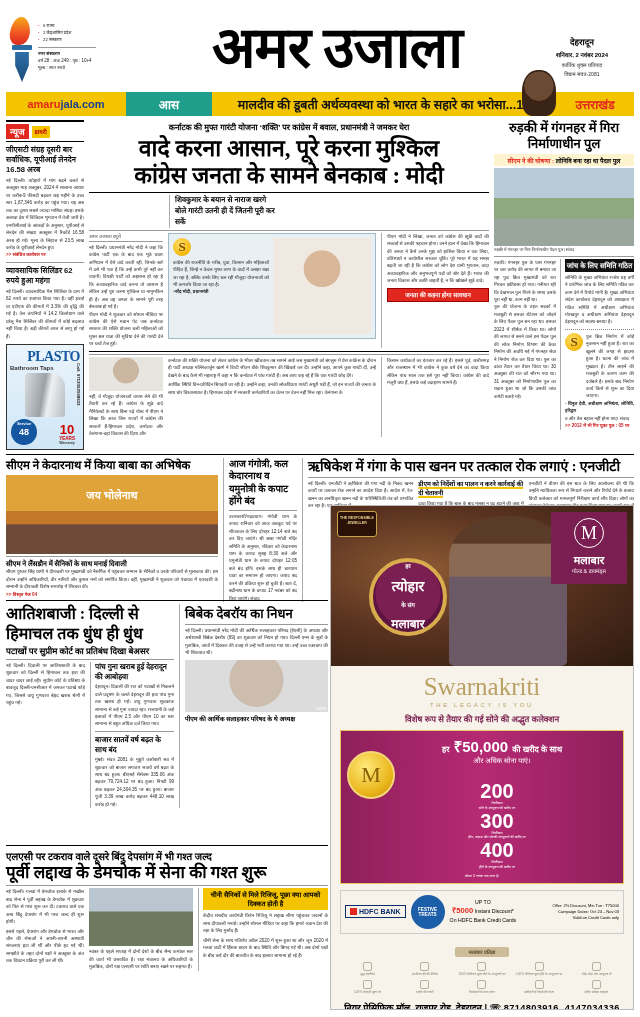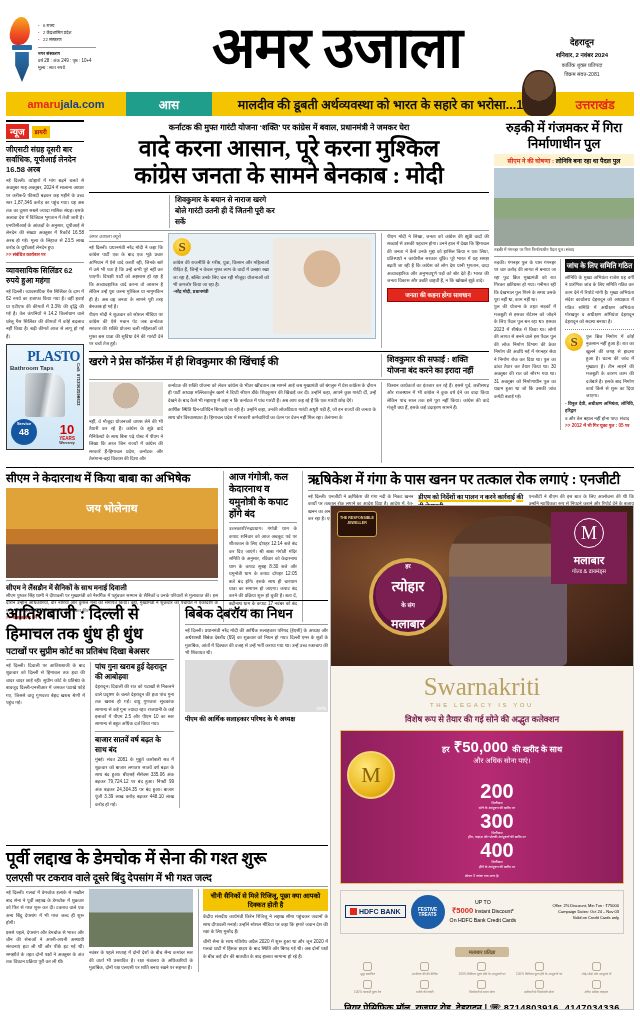--- a/index.html
+++ b/index.html
@@ -277,42 +277,38 @@
               background:radial-gradient(circle at 50% 32%,#d9b89a 0 22%,#efe9e2 23% 100%);"></div>
           </div>
         </div>
         <div class="vdiv" style="width:108px;padding-left:5px">
           <div class="body-txt">पीएम मोदी ने लिखा, जनता को कांग्रेस की झूठी वादों की सच्चाई से उसकी पहचान होगा। उनने हाल में देखा कि हिमाचल की जनता ने कैसे उनके मुद्दा को हासिल किया न एक लिया, प्रतिस्पर्धा न कार्यशील सरकार चूंकि। पूरे भारत में यह समझ बढ़ती जा रही है कि कांग्रेस को लोग देश यानी भुगतान, वादा अव्यावहारिक और अनुभवपूर्ण पड़ों को बोर देते हैं। भारत की जनता विकास और उन्नति चाहती है, न कि खोखले झूठे वादे।</div>
           <div class="alertbox" style="margin-top:3px">जनता की कहना होगा सावधान</div>
         </div>
       </div>
 
       <div class="rule" style="margin:3px 0 2px"></div>
-      <div class="subhead2">
-        <div class="hl" style="flex:1;font-size:10.5px">खरगे ने प्रेस कॉन्फ्रेंस में ही शिवकुमार की खिंचाई की</div>
-        <div class="vdiv hl" style="width:108px;padding-left:5px;font-size:8px">शिवकुमार की सफाई : शक्ति योजना बंद करने का इरादा नहीं</div>
-      </div>
       <div class="rule-thin" style="margin:2px 0"></div>
       <div class="cols3">
         <div style="width:74px">
           <div class="photo" style="height:34px;background:radial-gradient(circle at 50% 40%,#cbb6a2 0 30%,#e8e4df 31% 100%)"></div>
           <div class="body-txt" style="margin-top:2px">नहीं, वे मौजूदा योजनाओं वापस लेने की भी तैयारी कर रहे हैं। कांग्रेस के झूठे वादे मैनिफेस्टो के साथ बिना पढ़े पोस्ट में पीएम ने लिखा कि आज जिन राज्यों में कांग्रेस की सरकारें हैं-हिमाचल प्रदेश, कर्नाटक और तेलंगाना-वहां विकास की दिशा और</div>
         </div>
         <div style="flex:1">
           <div class="body-txt">कर्नाटक की शक्ति योजना को लेकर कांग्रेस के भीतर खींचतान तब सामने आई जब मुख्यमंत्री को बंगलुरु में प्रेस कांफ्रेंस के दौरान ही पार्टी अध्यक्ष मल्लिकार्जुन खरगे ने डिप्टी सीएम डीके शिवकुमार की खिंचाई कर दी। उन्होंने कहा, आपने कुछ गारंटी दीं, उन्हें देखने के बाद कैसे भी महाराष्ट्र में कहा न कि कर्नाटक में पांच गारंटी हैं। अब आप कह रहे हैं कि एक गारंटी छोड़ देंगे।</div>
           <div class="body-txt" style="margin-top:2px">आर्थिक स्थिति दिन-प्रतिदिन बिगड़ती जा रही है। उन्होंने कहा, उनकी लोकप्रियता गारंटी अधूरी पड़ी हैं, जो इन राज्यों की जनता के साथ घोर विश्वासघात है। हिमाचल प्रदेश में सरकारी कर्मचारियों का वेतन पर वेतन नहीं मिल रहा। तेलंगाना के</div>
         </div>
         <div class="vdiv" style="width:108px;padding-left:5px">
           <div class="body-txt">किसान कार्यकर्ता का इंतजार कर रहे हैं। इससे पूर्व, छत्तीसगढ़ और राजस्थान में भी कांग्रेस ने कुछ वर्ष देने का वादा किया लेकिन पांच साल तक इसे पूरा नहीं किया। कांग्रेस की वादे मंजूरी क्या हैं, इसके कई उदाहरण सामने हैं।</div>
         </div>
       </div>
     </div>
 
     <div class="col-right">
-      <div class="hl r-hd">रुड़की में गंजमकर में गिरा निर्माणाधीन पुल</div>
+      <div class="hl r-hd">रुड़की में गंगनहर में गिरा निर्माणाधीन पुल</div>
       <div class="r-sub" style="margin-top:2px">
         <span class="red">सीएम ने की घोषणा :</span>
         <span>लोनिवि बना रहा था पैदल पुल</span>
       </div>
       <div class="photo" style="height:78px;margin-top:2px;
         background:linear-gradient(#b9cbd6 0 38%,#8fa87f 39% 64%,#9aa59c 65% 100%);"></div>
       <div class="body-txt" style="font-size:4.1px;margin-top:1px">रुड़की में गंगनहर पर गिरा निर्माणाधीन पैदल पुल। संवाद</div>
       <div class="rule-thin" style="margin:2px 0"></div>
       <div style="display:flex;gap:4px">
         <div style="width:62px">
@@ -331,21 +327,21 @@
           <div class="body-txt">व और तेल बहाल नहीं होना पाए। संवाद</div>
           <div class="body-txt" style="color:#c22;font-weight:bold">&gt;&gt; 2012 में भी गिर चुका पुल : 05 पर</div>
         </div>
       </div>
     </div>
   </div>
 
   <div style="display:flex;gap:5px;margin-top:4px;border-top:1.5px solid #000;padding-top:3px">
     <div style="width:212px">
       <div class="hl sec-hd">सीएम ने केदारनाथ में किया बाबा का अभिषेक</div>
-      <div class="photo" style="height:90px;margin-top:3px;position:relative;
+      <div class="photo" style="height:79px;margin-top:3px;position:relative;
         background:linear-gradient(#e0a33a 0 45%,#c4792a 46% 62%,#6e4a3a 63% 100%);">
         <div style="position:absolute;top:12px;left:0;right:0;text-align:center;font-size:11px;font-weight:bold;color:#fff;font-family:'Liberation Serif',serif;">जय भोलेनाथ</div>
       </div>
       <div class="rule-thin" style="margin:2px 0"></div>
       <div class="hl" style="font-size:7px">सीएम ने लैंसडौन में सैनिकों के साथ मनाई दिवाली</div>
       <div class="body-txt">सीएम पुष्कर सिंह धामी ने दीपावली पर मुख्यमंत्री को नैसर्गिक में पहुंचकर सम्मान के सैनिकों व उनके परिवारों से मुलाकात की। इस दौरान उन्होंने अधिकारियों, वीर नारियों और कुशल मनों को समर्पित किया। वहीं, मुख्यमंत्री ने शुक्रवार को पंचायत में एकादशी के सम्मानी के दीपावली विशेष समारोह में शिरकत की।</div>
       <div class="body-txt" style="color:#c22;font-weight:bold">&gt;&gt; विस्तृत पेज 04</div>
     </div>
     <div class="vdiv" style="width:74px;padding-left:5px">
       <div class="hl" style="font-size:9.6px;line-height:1.3">आज गंगोत्री, कल केदारनाथ व यमुनोत्री के कपाट होंगे बंद</div>
@@ -393,22 +389,22 @@
           background:radial-gradient(circle at 50% 38%,#cdbdae 0 34%,#dcdcdc 35% 100%);">
           <div style="position:absolute;right:2px;bottom:1px;font-size:4px;color:#fff">देबरॉय</div>
         </div>
         <div class="hl" style="font-size:6.4px;margin-top:2px">पीएम की आर्थिक सलाहकार परिषद के थे अध्यक्ष</div>
       </div>
     </div>
   </div>
 
   <div class="army">
     <div class="rule" style="margin-bottom:3px"></div>
+    <div class="hl" style="font-size:10px;margin-top:1px">एलएसी पर टकराव वाले दूसरे बिंदु देपसांग में भी गश्त जल्द</div>
     <div class="hl" style="font-size:17px;line-height:1.2">पूर्वी लद्दाख के डेमचोक में सेना की गश्त शुरू</div>
-    <div class="hl" style="font-size:10px;margin-top:1px">एलएसी पर टकराव वाले दूसरे बिंदु देपसांग में भी गश्त जल्द</div>
     <div class="rule-thin" style="margin:2px 0"></div>
     <div style="display:flex;gap:5px">
       <div style="width:78px">
         <div class="body-txt">नई दिल्ली। गलवां में डेमचोक इलाके से मखौल बाद सेना ने पूर्वी लद्दाख के डेमचोक में शुक्रवार को फिर से गश्त शुरू कर दी। टकराव वाले एक अन्य बिंदु देपसांग में भी गश्त जल्द ही शुरू होगी।</div>
         <div class="body-txt" style="margin-top:2px">इससे पहले, देपसांग और डेमचोक से भारत और चीन की सेनाओं ने अपनी-अपनी अस्थायी संरचनाएं हटा ली थीं और पीछे हट गई थीं। समझौते के तहत दोनों पक्षों ने अक्तूबर के अंत तक विघटन प्रक्रिया पूरी कर ली थी।</div>
       </div>
       <div style="width:104px">
         <div class="photo" style="height:58px;background:linear-gradient(#b9c6cf 0 40%,#6e7a5e 41% 100%)"></div>
         <div class="body-txt" style="margin-top:2px">नवंबर के पहले सप्ताह में दोनों देशों के बीच सैन्य कमांडर स्तर की वार्ता भी प्रस्तावित है। रक्षा मंत्रालय के अधिकारियों के मुताबिक, दोनों पक्ष एलएसी पर शांति बनाए रखने पर सहमत हैं।</div>
       </div>

